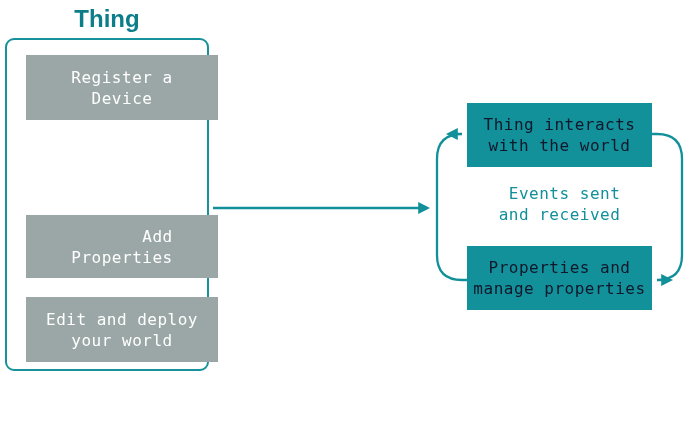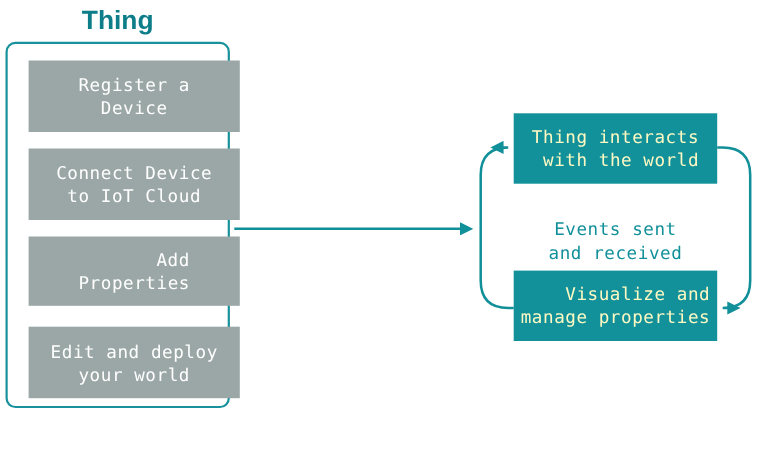--- a/index.html
+++ b/index.html
@@ -43,41 +43,40 @@
     margin-left:16px;
   }
   .step1{top:15px;height:65px;}
   .step2{top:95px;height:65px;}
   .step3{top:175px;height:63px;text-align:right;}
   .step4{top:257px;height:65px;}
   .cycle-box{
     position:absolute;
     left:467px;width:185px;height:64px;
     background:#13919b;
-    color:#fef9c3;
+    color:#0f172a;
     display:flex;align-items:center;justify-content:center;
-    text-align:right;
+    text-align:center;
     font-size:16px;
     line-height:21px;
     letter-spacing:0.5px;
     white-space:pre-line;
   }
   .cycle-box.top{top:103px;}
   .cycle-box.bottom{top:246px;}
   .cycle-text{
     position:absolute;
     left:467px;top:182px;width:185px;height:44px;
     display:flex;align-items:center;justify-content:center;
-    text-align:center;
+    text-align:right;
     color:#11909a;
     font-size:16px;
     line-height:21px;
     letter-spacing:0.5px;
     white-space:pre-line;
-    margin-top:15px;
   }
   .overlay{
     position:absolute;left:0;top:0;
     pointer-events:none;
   }
 </style>
 </head>
 <body>
 
 <div class="canvas">
@@ -98,30 +97,28 @@
     <path d="M467,280 H462 Q437,280 437,255 V159 Q437,134 462,134 H456" fill="none" stroke="#11909a" stroke-width="2.3" marker-end="url(#ah)"></path>
 
     <path d="M652,134 H657 Q682,134 682,159 V255 Q682,280 657,280 H663" fill="none" stroke="#11909a" stroke-width="2.3" marker-end="url(#ah)"></path>
   </svg>
 
   <div class="diagram-title">Thing</div>
 
   <div class="thing-container">
     <div class="step step1">Register a
 Device</div>
-    <div class="step step2">Connect Device
-to IoT Cloud</div>
     <div class="step step3">Add
 Properties</div>
     <div class="step step4">Edit and deploy
 your world</div>
   </div>
 
   <div class="cycle-box top">Thing interacts
 with the world</div>
 
   <div class="cycle-text">Events sent
 and received</div>
 
-  <div class="cycle-box bottom">Visualize and
+  <div class="cycle-box bottom">Properties and
 manage properties</div>
 
 </div>
 
 </body></html>

